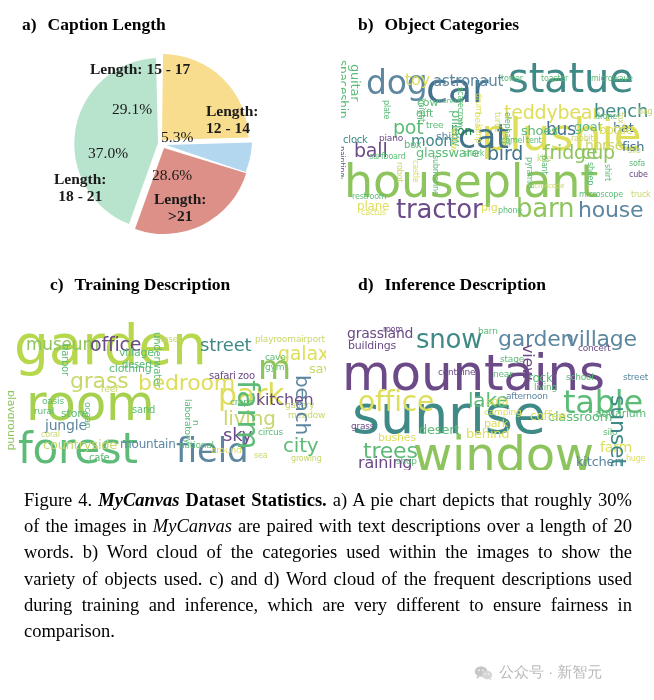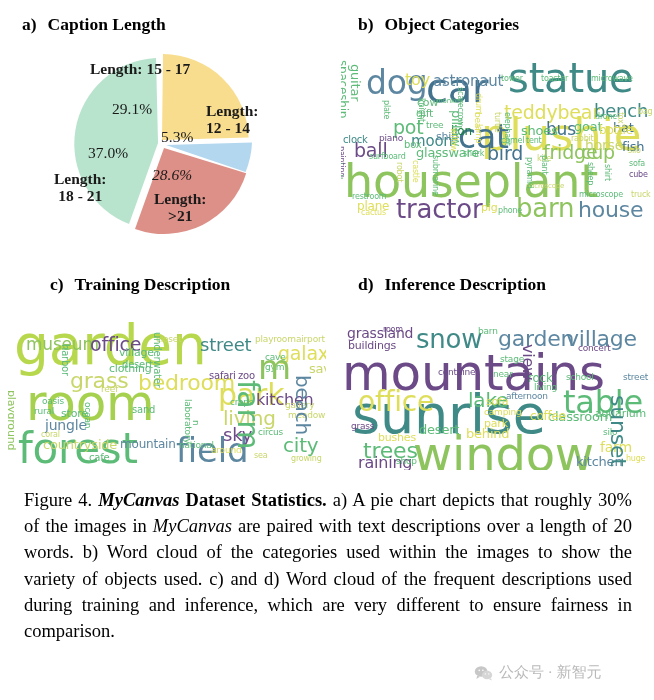--- a/index.html
+++ b/index.html
@@ -69,21 +69,21 @@
   }
   #caption b{font-weight:bold;}
   #caption i{font-style:italic;}
   #caption .bi{font-weight:bold;font-style:italic;}
 
   
   #watermark{
     position:absolute;left:474px;top:663px;
     display:flex;align-items:center;gap:6px;
     color:#b9b9b9;
-    font-family:Liberation Serif, serif;
+    font-family:Liberation Sans, sans-serif;
     font-size:15px;
     white-space:nowrap;
     pointer-events:none;
   }
   #watermark .wm-logo{
     width:19px;height:16px;flex:0 0 auto;
   }
 </style>
 </head>
 <body>
@@ -109,21 +109,21 @@
 
       <div class="pie-label name" style="left:50px;top:18px;">Length: 15 - 17</div>
       <div class="pie-label pct" style="left:72px;top:58px;">29.1%</div>
 
       <div class="pie-label name" style="left:166px;top:60px;text-align:left;">Length:<br>12 - 14</div>
       <div class="pie-label pct" style="left:121px;top:86px;">5.3%</div>
 
       <div class="pie-label pct" style="left:48px;top:102px;">37.0%</div>
       <div class="pie-label name" style="left:14px;top:128px;text-align:center;">Length:<br>18 - 21</div>
 
-      <div class="pie-label pct" style="left:112px;top:124px;font-style:italic;">28.6%</div>
+      <div class="pie-label pct" style="left:112px;top:124px;">28.6%</div>
       <div class="pie-label name" style="left:114px;top:148px;text-align:center;">Length:<br>&gt;21</div>
     </div>
   </div>
 
   <div class="cloud-panel" style="left:330px;top:0;width:324px;height:262px;">
     <div class="panel-title" style="left:28px;top:14px;">
       <span class="tag">b)</span><span>Object Categories</span>
     </div>
     <div class="cloud" id="cloud-b" style="left:11px;top:50px;width:312px;height:195px;">
         <span class="w" style="left: 3px; top: 108px; font-size: 46px; color: rgb(142, 196, 94);">houseplant</span>

